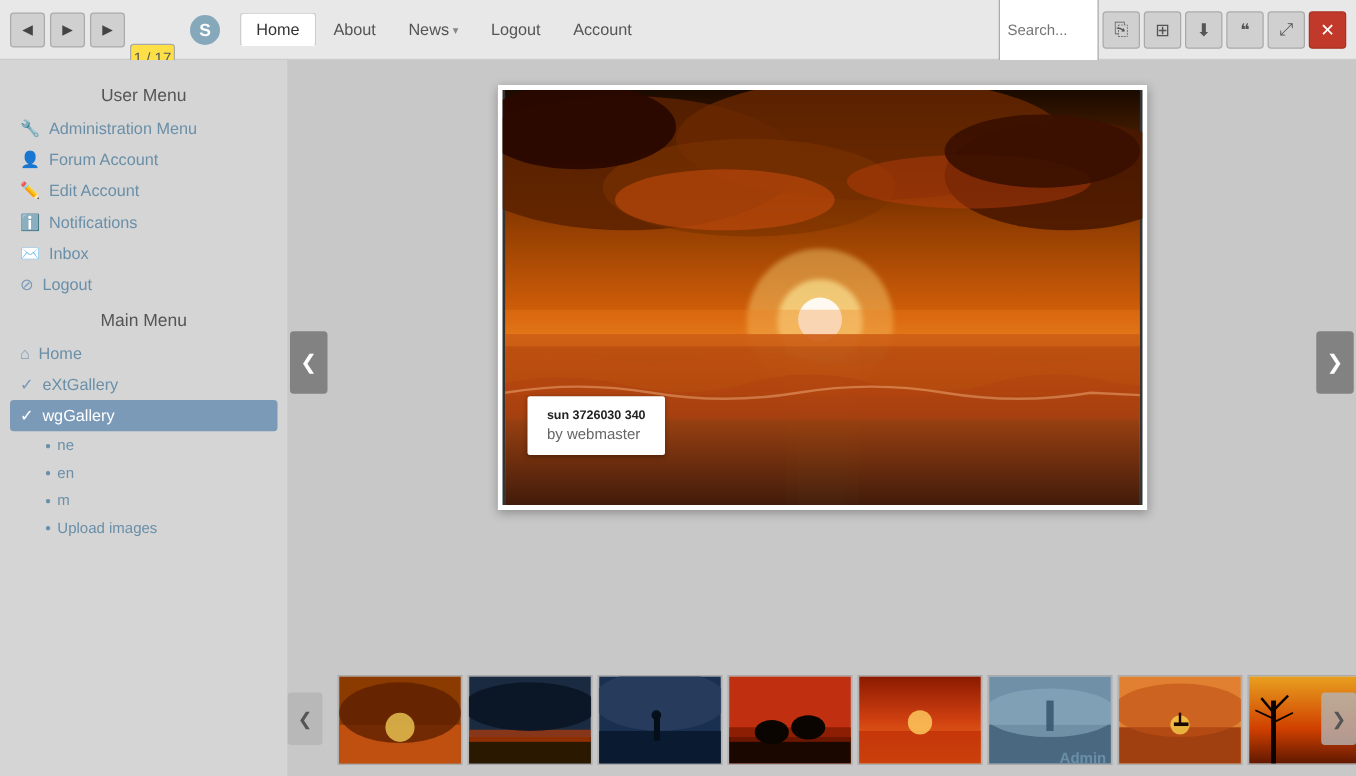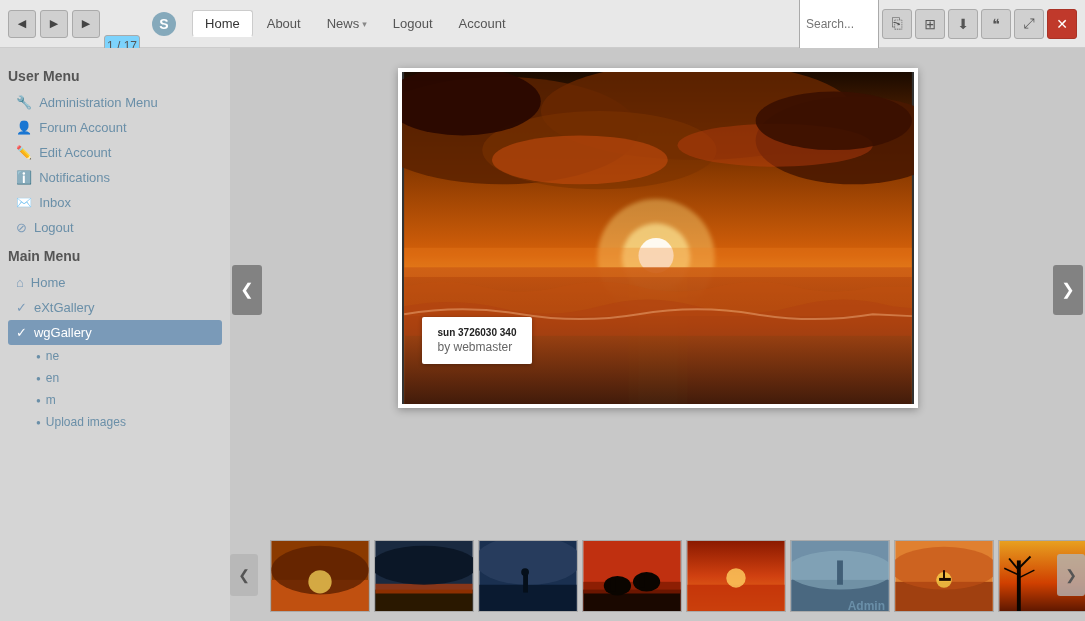--- a/index.html
+++ b/index.html
@@ -29,21 +29,21 @@
       width: 28px;
       height: 28px;
       cursor: pointer;
       display: flex;
       align-items: center;
       justify-content: center;
       font-size: 11px;
       color: #444;
     }
     #page-counter {
-      background: #7dd3fc;
+      background: #fde047;
       border: 1px solid #aaa;
       border-radius: 3px;
       padding: 3px 2px;
       font-size: 12px;
       color: #555;
       margin-top: 44px;
     }
     #site-logo {
       width: 32px;
       height: 32px;
@@ -126,23 +126,24 @@
     
     #sidebar {
       width: 230px;
       background: #d5d5d5;
       padding: 12px 8px;
       flex-shrink: 0;
       overflow-y: auto;
     }
     .menu-section-title {
       font-size: 14px;
-      font-weight: bold;
+      font-weight: normal;
       color: #555;
       margin: 8px 0 6px 0;
+      text-align: center;
     }
     .menu-item {
       display: flex;
       align-items: center;
       gap: 7px;
       padding: 5px 8px;
       color: #6a8fa8;
       cursor: pointer;
       border-radius: 3px;
       font-size: 13px;

